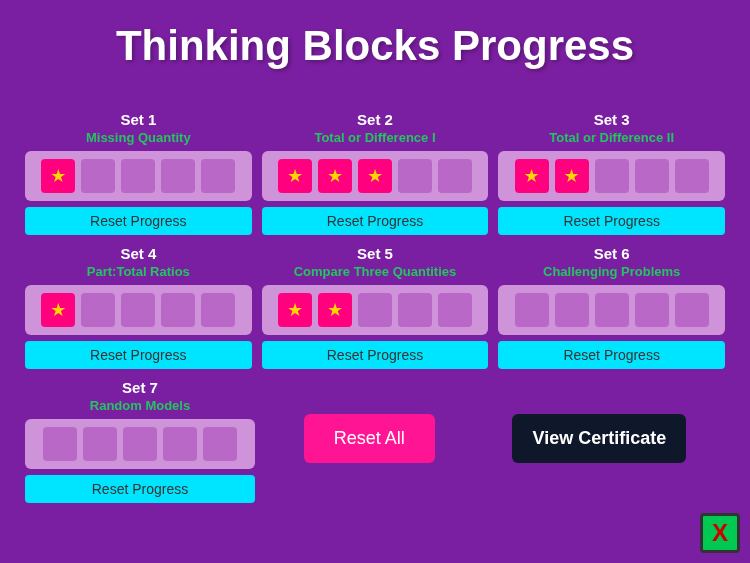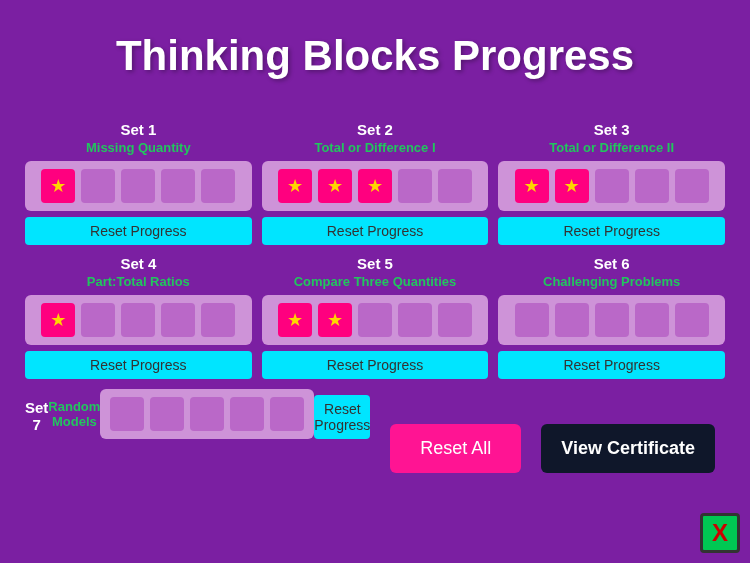--- a/index.html
+++ b/index.html
@@ -10,21 +10,21 @@
       font-family: Arial, sans-serif;
       overflow: hidden;
       position: relative;
     }
 
     h1 {
       text-align: center;
       color: white;
       font-size: 42px;
       font-weight: 900;
-      padding: 32px 0 10px 0;
+      padding: 22px 0 10px 0;
       text-shadow: 2px 2px 4px rgba(0,0,0,0.3);
     }
 
     .grid-container {
       display: grid;
       grid-template-columns: repeat(3, 1fr);
       gap: 10px;
       padding: 0 25px;
       margin-top: 31px;
     }
@@ -98,20 +98,21 @@
       display: flex;
       align-items: flex-start;
       padding: 0 25px;
       margin-top: 10px;
       gap: 10px;
     }
 
     .set-block-bottom {
       flex: 1;
       display: flex;
+      flex-direction: column;
       align-items: center;
     }
 
     .bottom-actions {
       flex: 2;
       display: flex;
       align-items: center;
       justify-content: space-around;
       padding-top: 35px;
     }

